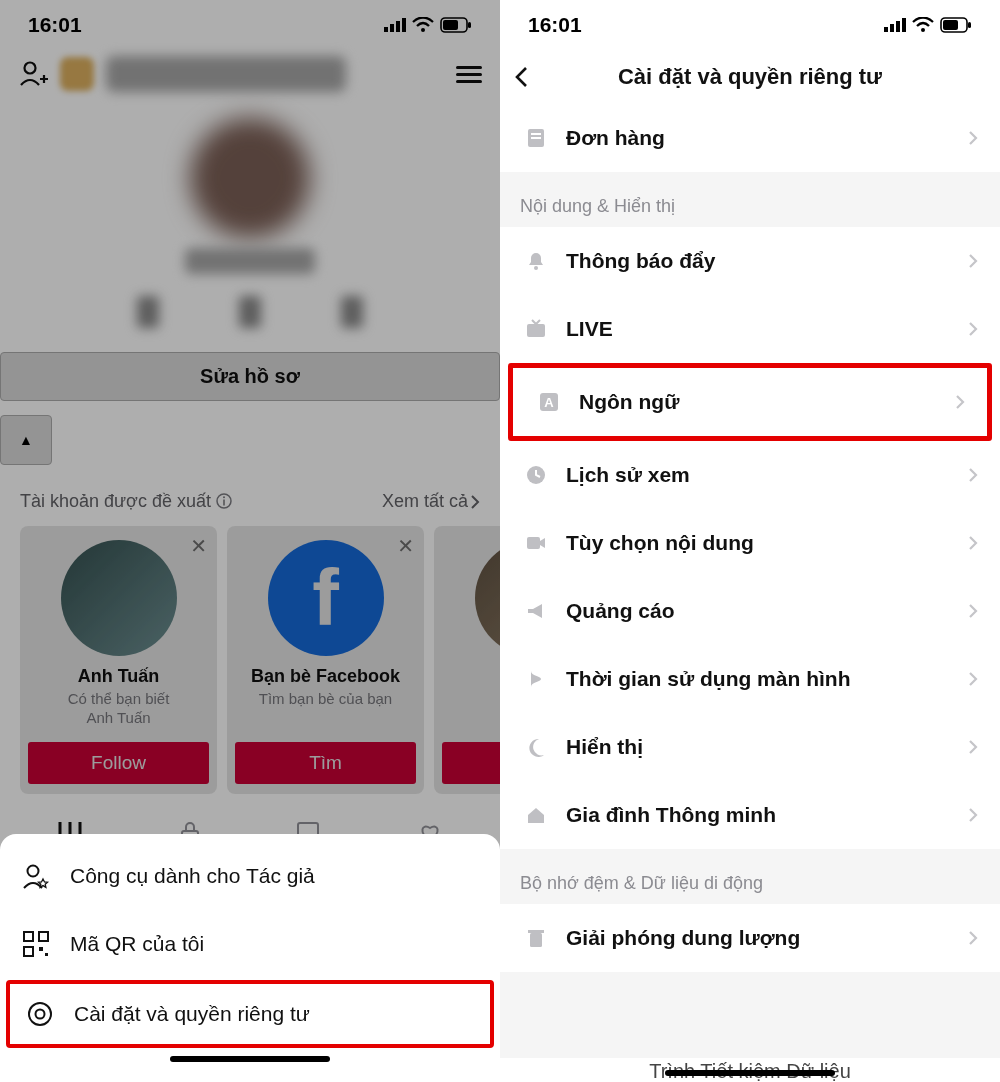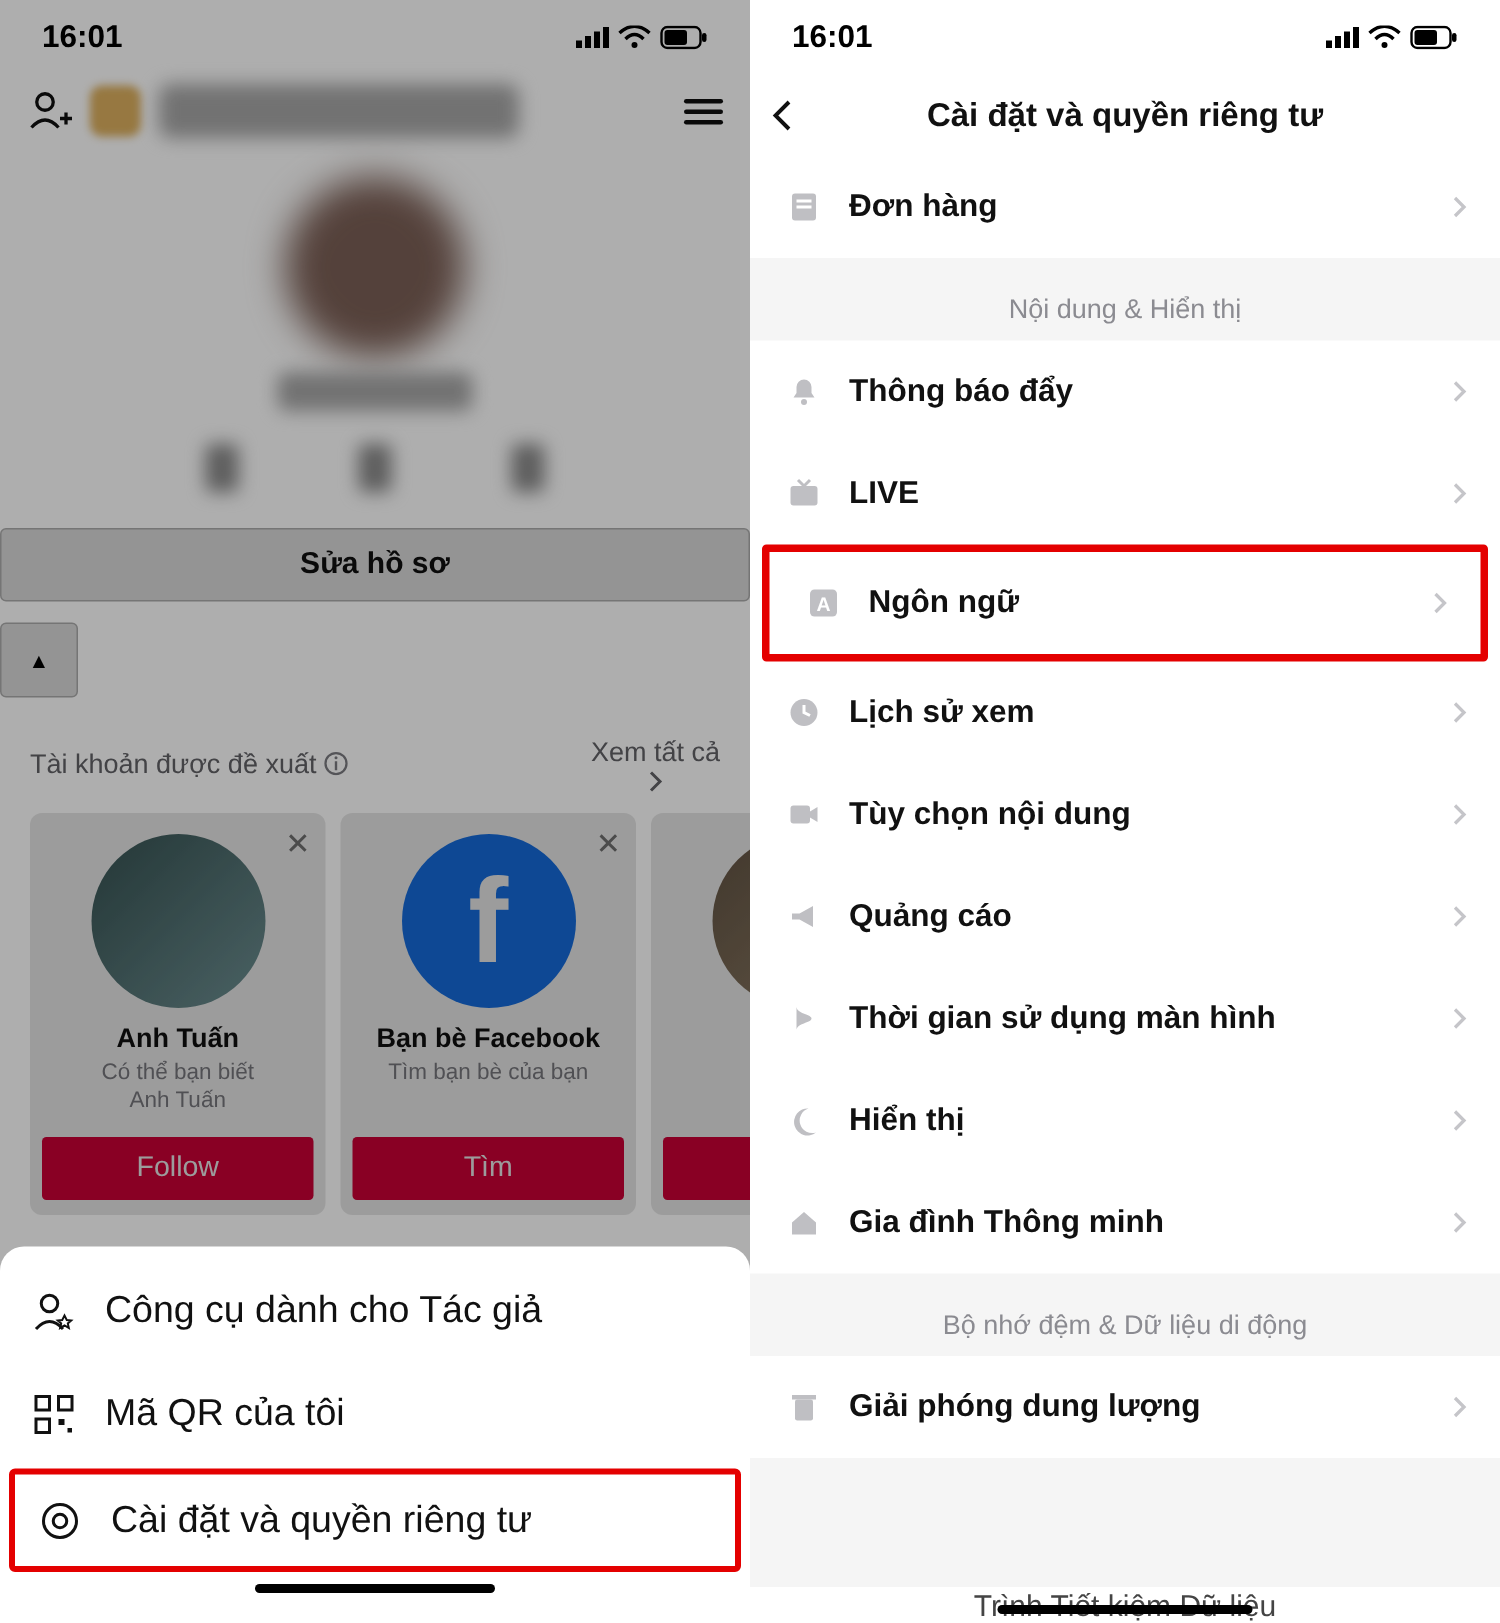--- a/index.html
+++ b/index.html
@@ -24,49 +24,49 @@
   .avatar-big { width:120px; height:120px; border-radius:60px; background:#8a6b60; margin:20px auto 10px; filter:blur(12px); position:relative; }
   .blur-user { width:130px; height:26px; margin:6px auto; background:#bbb; filter:blur(6px); border-radius:6px; }
   .stats-row { display:flex; justify-content:center; gap:80px; margin:22px 0 24px; }
   .stats-row div { width:22px; height:32px; background:#999; filter:blur(6px); border-radius:4px; }
   .btn-row { display:flex; justify-content:center; gap:14px;flex-direction:column; }
   .btn-edit { border:1.5px solid #bfbfbf; background:#f1f1f1; font-weight:600; font-size:20px; color:#111; padding:12px 48px; border-radius:4px; }
   .btn-more { border:1.5px solid #bfbfbf; background:#f1f1f1; width:52px; height:50px; border-radius:4px; display:flex; align-items:center; justify-content:center; font-size:14px; }
 
   .suggest { padding:26px 20px 10px; }
   .sugg-head { display:flex; align-items:center; justify-content:space-between; font-size:18px; color:#6d6d73; }
-  .sugg-head .see { display:flex; align-items:center; gap:2px;flex-direction:column; }
+  .sugg-head .see { display:flex; align-items:center; gap:2px; }
   .cards { display:flex; gap:10px; margin-top:14px; }
   .card { background:#fff; width:197px; height:268px; border-radius:8px; position:relative; text-align:center; padding:14px 8px 10px; flex-shrink:0; }
   .card .x { position:absolute; top:8px; right:10px; color:#7a7a7a; font-size:20px; }
   .card .pic { width:116px; height:116px; border-radius:58px; margin:0 auto 10px; background:#1877f2; display:flex; align-items:center; justify-content:center; color:#fff; font-size:80px; font-weight:700; font-family:sans-serif; }
   .card .pic.ph1 { background:linear-gradient(135deg,#3b5a5a,#7aa0a3); }
   .card .pic.ph3 { background:linear-gradient(135deg,#6b5b49,#a08d74); }
   .card .name { font-size:18px; font-weight:600; color:#111; margin-bottom:3px; }
   .card .sub { font-size:15px; color:#84848a; line-height:1.25; }
   .card .action { position:absolute; left:8px; right:8px; bottom:10px; height:42px; background:#e0003c; color:#fff; border:none; border-radius:3px; font-size:19px; font-weight:500; }
 
   .tab-icons { display:flex; justify-content:space-around; padding:16px 10px 0; color:#7c7c82; }
 
   
   .sheet { position:absolute; left:0; right:0; bottom:0; background:#fff; border-radius:16px 16px 0 0; padding:8px 0 20px; z-index:5; }
-  .sheet-item { display:flex; align-items:center; gap:20px; padding:20px 22px; font-size:25px; color:#111; }
+  .sheet-item { display:flex; align-items:center; gap:20px; padding:20px 22px; font-size:21px; color:#111; }
   .sheet .hl { border:4px solid #e40000; border-radius:4px; margin:2px 6px; padding:16px 16px; }
   .home-ind { width:160px; height:6px; border-radius:3px; background:#000; margin:8px auto 0; }
 
   
   .r-header { height:54px; display:flex; align-items:center; justify-content:center; position:relative; background:#fff; }
   .r-header .back { position:absolute; left:14px; font-size:26px; color:#111; }
   .r-title { font-size:22px; font-weight:700; color:#111; }
   .group { background:#fff; }
   .row { display:flex; align-items:center; padding:0 22px; height:68px; font-size:21px; color:#111; position:relative; }
   .row .ic { width:28px; color:#b5b5b9; display:flex; justify-content:center; }
   .row .lbl { margin-left:16px; flex:1; font-weight:700; }
   .row .chev { color:#c5c5c9; }
-  .sect { padding:24px 10px 10px; font-size:18px; color:#8b8b91;text-align:center; }
+  .sect { padding:24px 20px 10px; font-size:18px; color:#8b8b91; }
   .hl-row { border:5px solid #e40000; border-radius:3px; margin:0 8px; height:78px; }
   .r-home-ind { position:absolute; bottom:6px; left:50%; transform:translateX(-50%); width:170px; height:6px; background:#000; border-radius:3px; }
   .cut { position:absolute; bottom:0; left:0; right:0; height:24px; background:#fff; font-size:20px; color:#444; padding:2px 22px; text-align:center; overflow:hidden;}
 
   svg { display:block; }
 </style>
 </head>
 <body>
 
 <div class="wrap">

